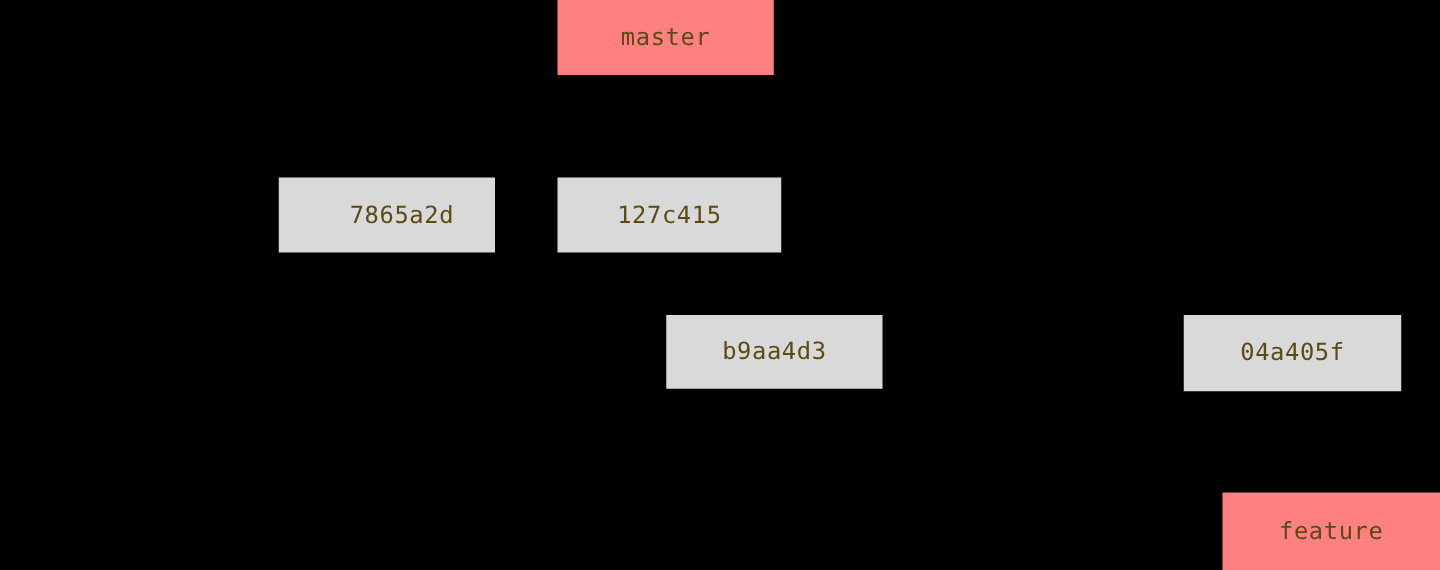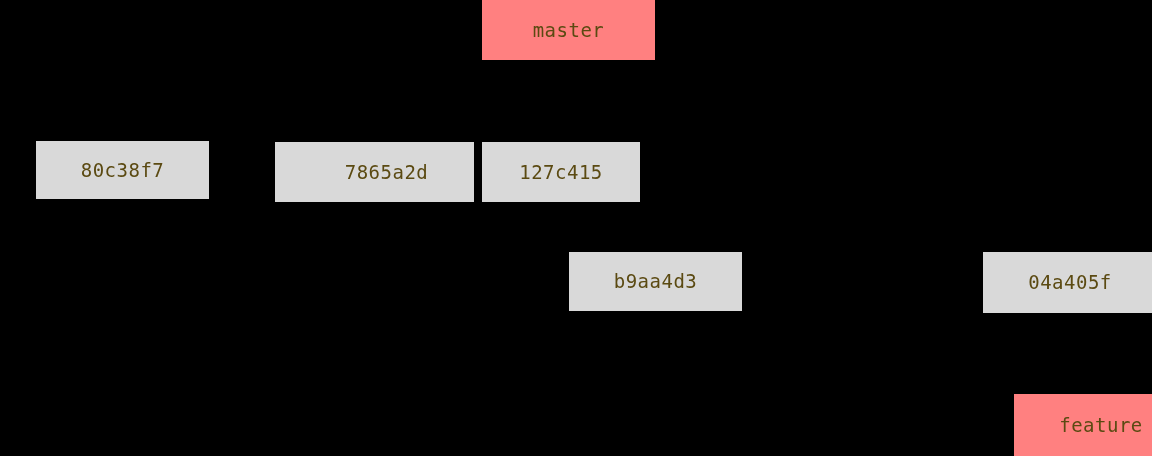--- a/index.html
+++ b/index.html
@@ -28,49 +28,45 @@
     box-sizing: border-box;
     display: flex;
     align-items: center;
     justify-content: center;
     font-family: "DejaVu Sans Mono", "Liberation Mono", monospace;
     font-size: 19px;
     letter-spacing: 0.5px;
     line-height: 1;
     white-space: nowrap;
     user-select: none;
-    margin-left: 36px;
   }
   .node.commit {
     background: #d9d9d9;
     color: #5b4a12;
   }
   .node.branch {
     background: #ff8080;
     color: #5b4a12;
   }
 </style>
 </head>
 <body>
 
 <div id="canvas" style="background: rgb(0, 0, 0);">
 
   <div class="node branch" style="left: 446px; top: 0px; width: 173px; height: 60px; background: rgb(255, 128, 128); color: rgb(91, 74, 18);">
     <span>master</span>
   </div>
 
-  <div class="node commit" style="left: 0px; top: 141px; width: 173px; height: 58px; background: rgb(217, 217, 217); color: rgb(91, 74, 18);">
-    <span>80c38f7</span>
-  </div>
 
-  <div class="node commit" style="left: 239px; top: 142px; width: 199px; height: 60px; background: rgb(217, 217, 217); color: rgb(91, 74, 18); padding-left: 24px;">
+  <div class="node commit" style="left: 223px; top: 142px; width: 173px; height: 60px; background: rgb(217, 217, 217); color: rgb(91, 74, 18); padding-left: 24px;">
     <span>7865a2d</span>
   </div>
 
-  <div class="node commit" style="left: 446px; top: 142px; width: 158px; height: 60px; background: rgb(217, 217, 217); color: rgb(91, 74, 18);">
+  <div class="node commit" style="left: 446px; top: 142px; width: 179px; height: 60px; background: rgb(217, 217, 217); color: rgb(91, 74, 18);">
     <span>127c415</span>
   </div>
 
   <div class="node commit" style="left: 533px; top: 252px; width: 173px; height: 59px; background: rgb(217, 217, 217); color: rgb(91, 74, 18);">
     <span>b9aa4d3</span>
   </div>
 
 
   <div class="node commit" style="left: 947px; top: 252px; width: 174px; height: 61px; background: rgb(217, 217, 217); color: rgb(91, 74, 18);">
     <span>04a405f</span>

